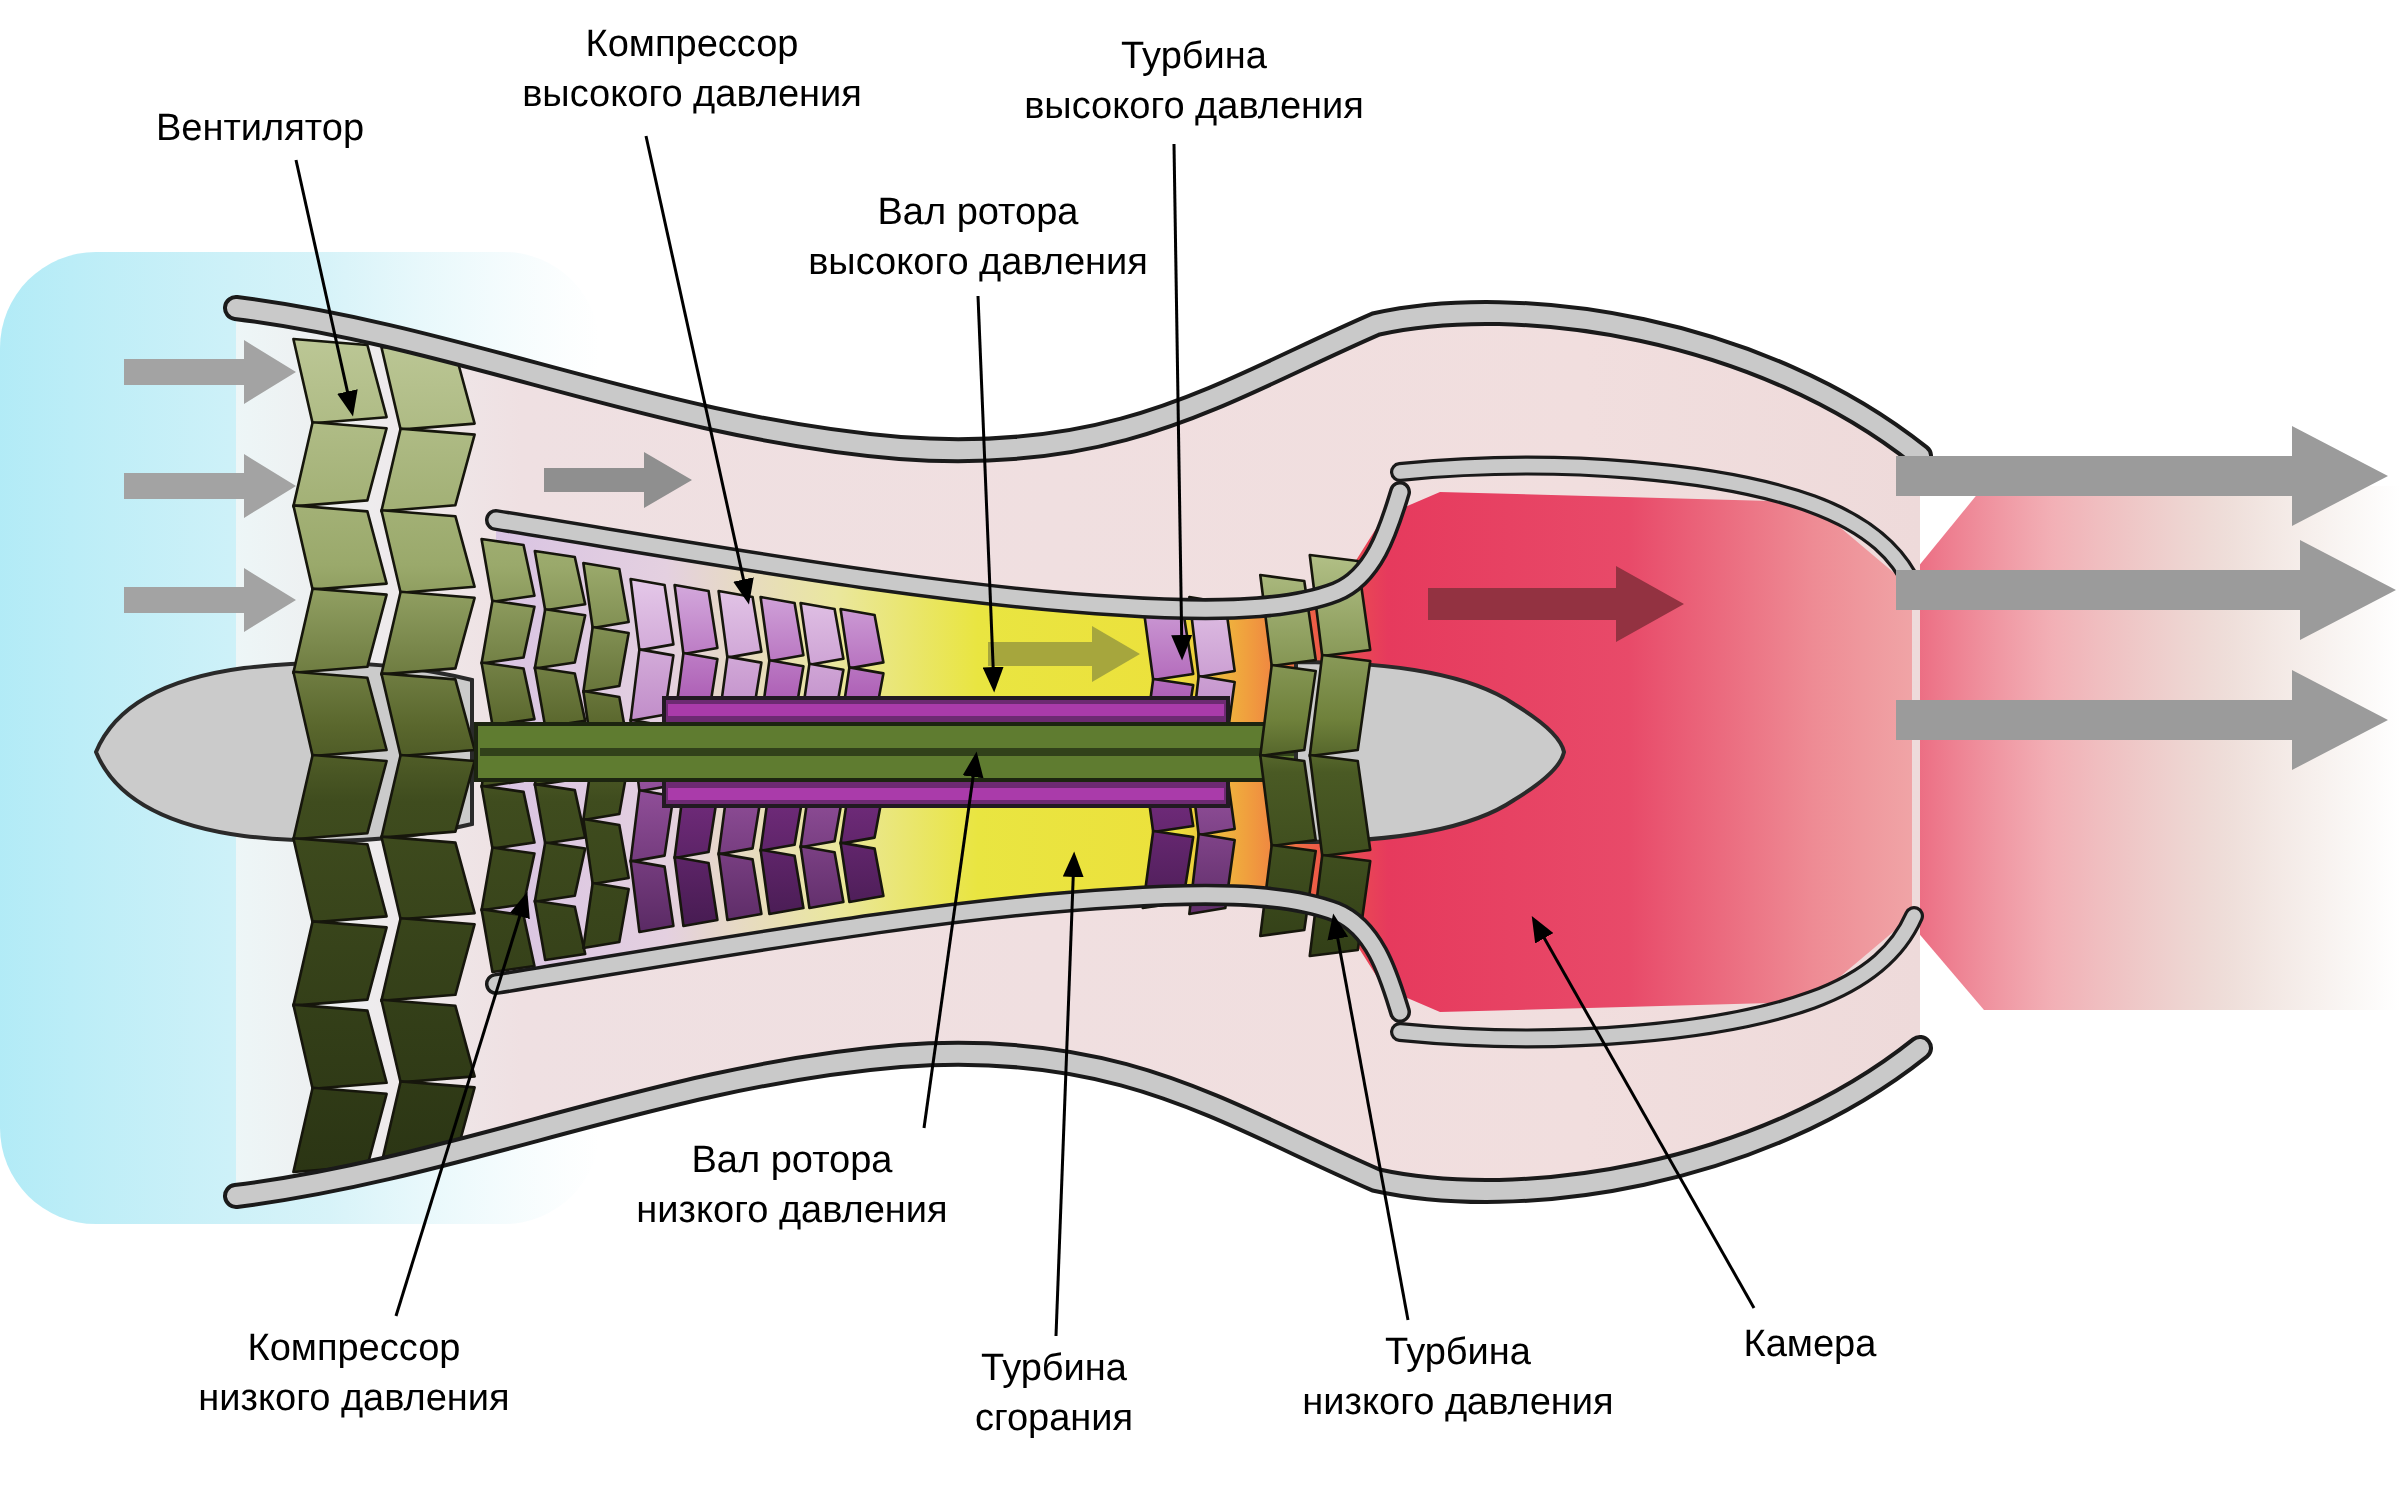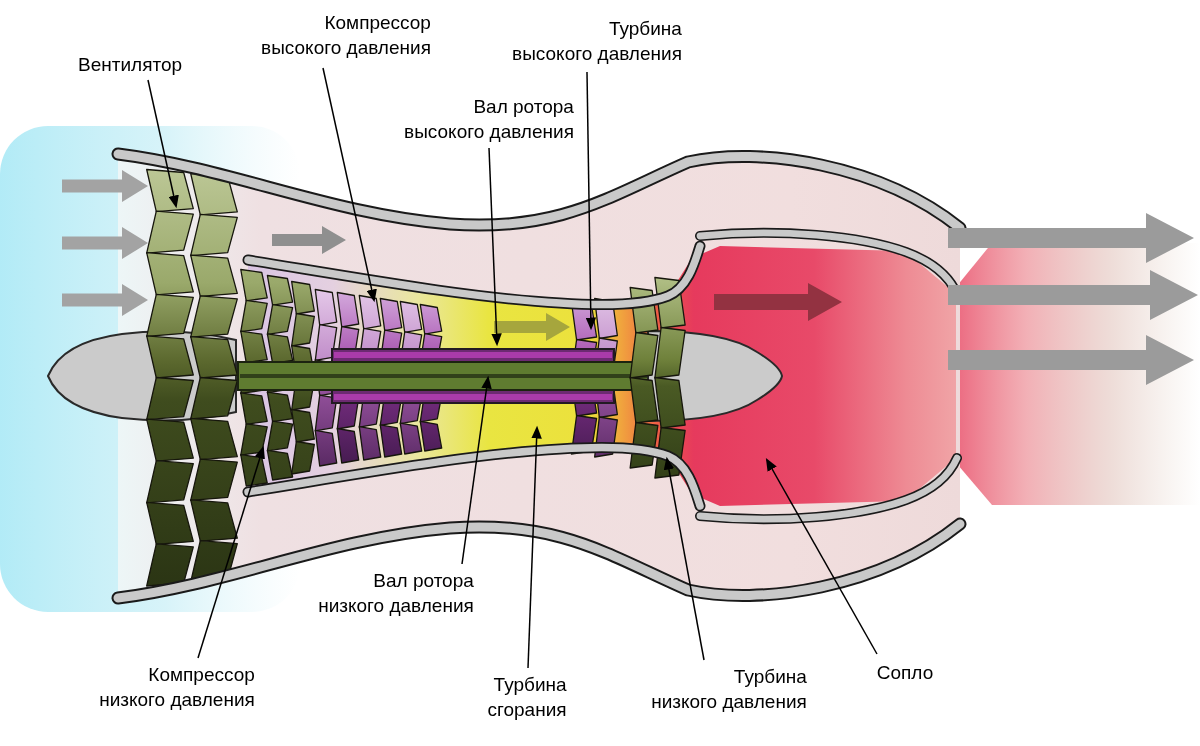--- a/index.html
+++ b/index.html
@@ -5,21 +5,21 @@
   html,body{margin:0;padding:0}
   body{
     width:1200px;height:746px;background:#ffffff;
     font-family:"Liberation Sans", sans-serif;
     position:relative;overflow:hidden;
   }
   .stage{position:relative;width:1200px;height:746px}
   svg.engine{position:absolute;left:0;top:0}
   .lbl{
     position:absolute;font-size:19px;line-height:1.32;color:#000;
-    white-space:pre-line;text-align:right;transform:translateX(-50%);
+    white-space:pre-line;text-align:center;transform:translateX(-50%);
   }
   .lbl.left{transform:none;text-align:right}
   .band-k{fill:none;stroke:#1a1a1a;stroke-linecap:round}
   .band-g{fill:none;stroke:var(--c-nacelle,#c9c9c9);stroke-linecap:round}
 </style>
 </head>
 <body>
 
 <div class="stage">
 
@@ -252,14 +252,14 @@
   <div class="lbl" style="left:597px;top:16px">Турбина
 высокого давления</div>
   <div class="lbl" style="left:177px;top:662px">Компрессор
 низкого давления</div>
   <div class="lbl" style="left:396px;top:568px">Вал ротора
 низкого давления</div>
   <div class="lbl" style="left:527px;top:672px">Турбина
 сгорания</div>
   <div class="lbl" style="left:729px;top:664px">Турбина
 низкого давления</div>
-  <div class="lbl" style="left:905px;top:660px">Сопло</div>
+  <div class="lbl" style="left:905px;top:660px">Камера</div>
 </div>
 
 </body></html>

